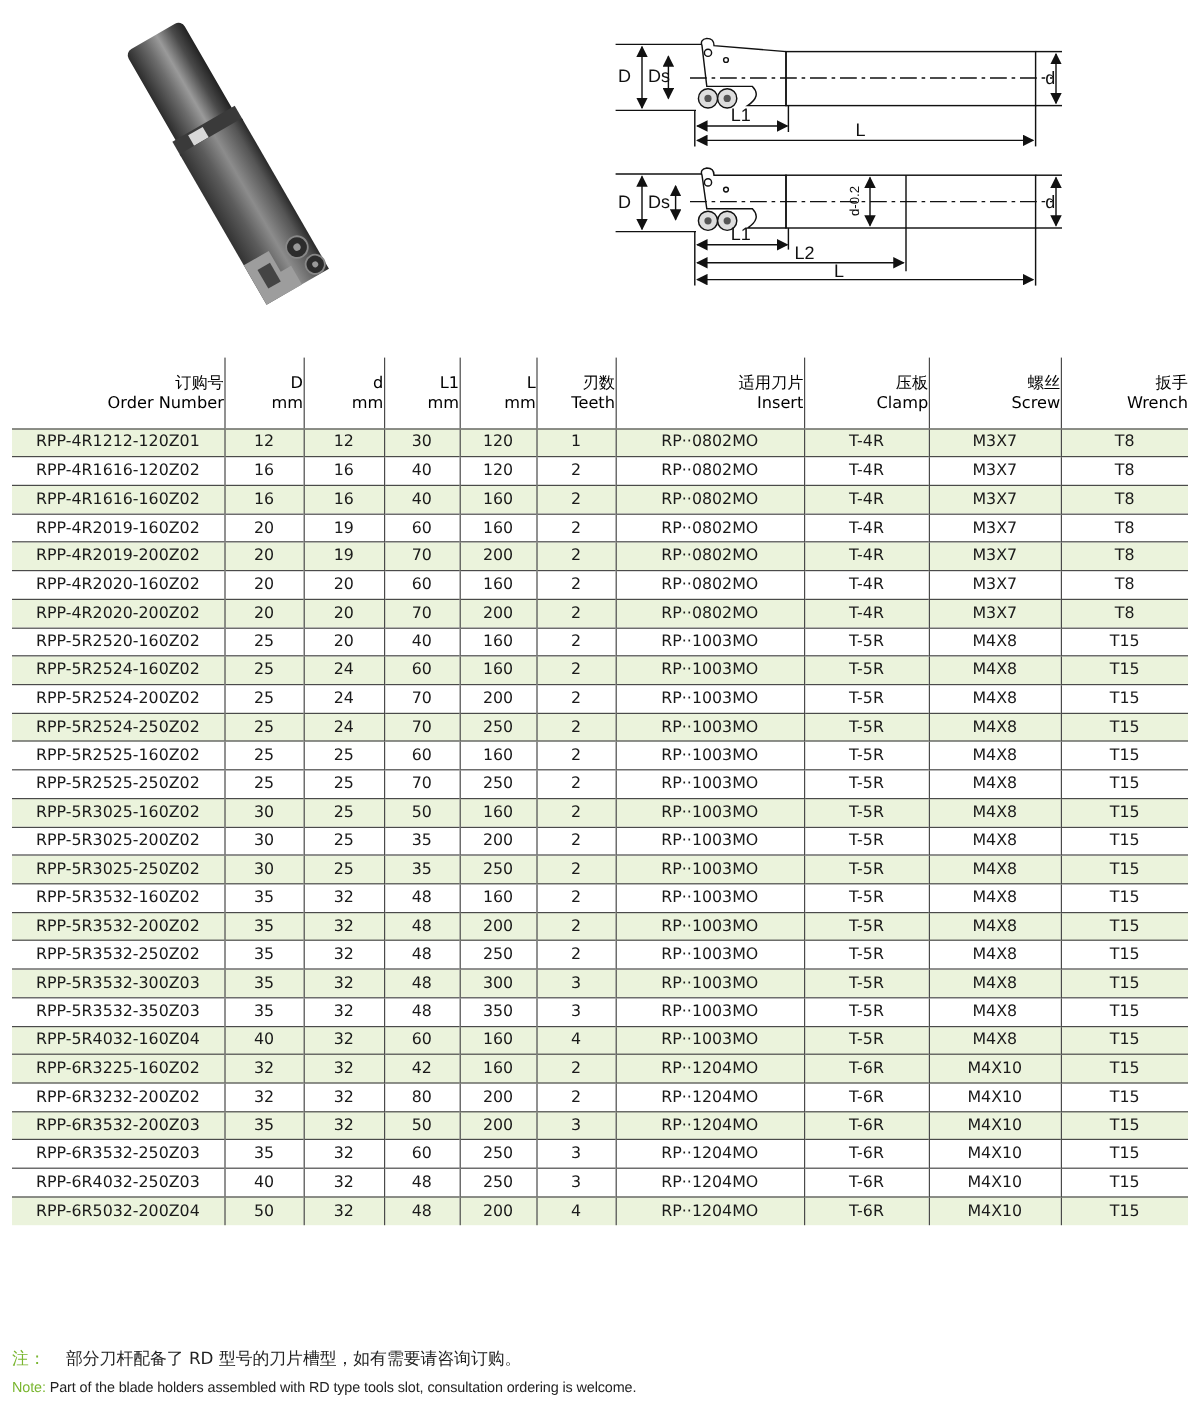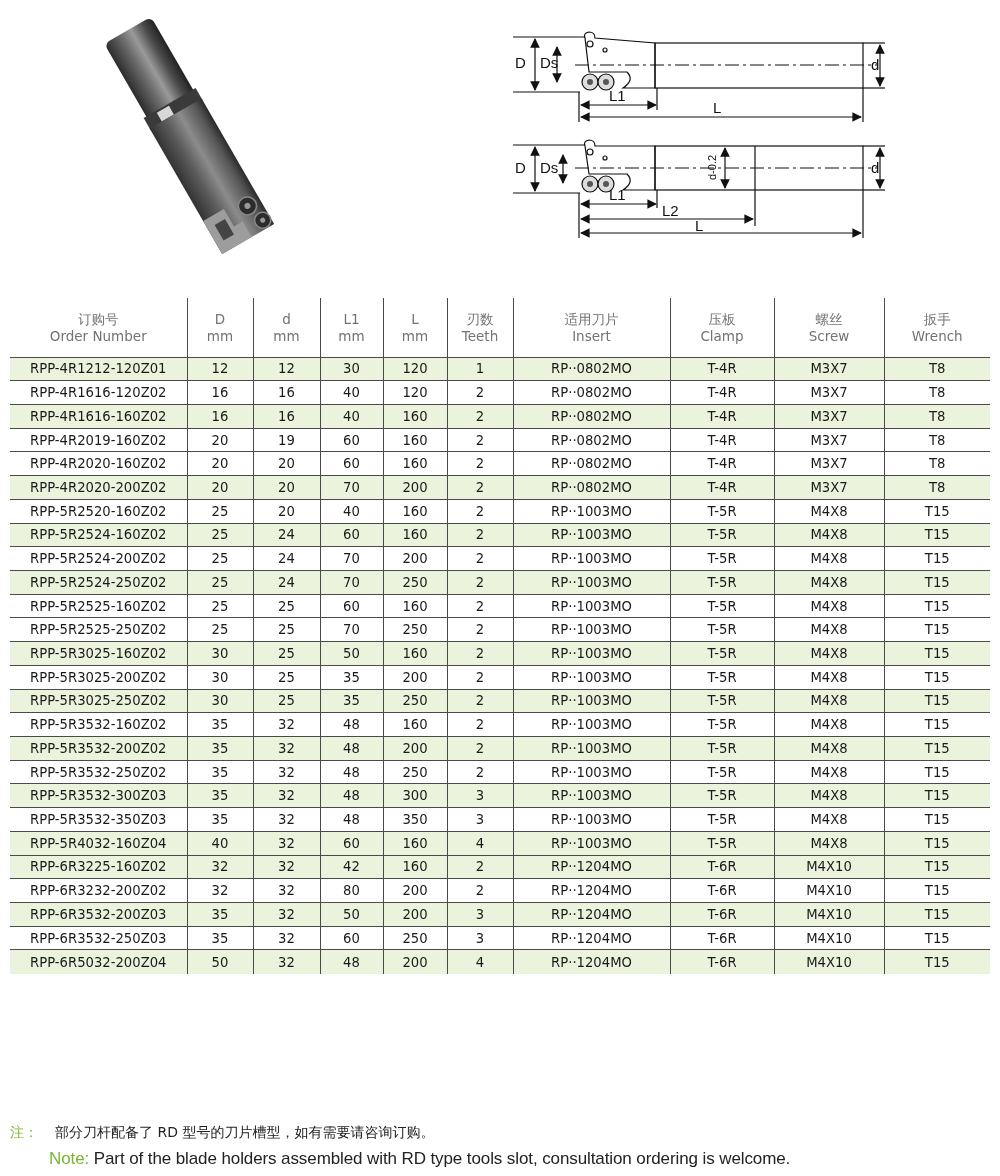--- a/index.html
+++ b/index.html
@@ -9,38 +9,38 @@
   .product-photo { position: absolute; left: 60px; top: 10px; width: 270px; height: 270px; }
   .diagram { position: absolute; left: 505px; top: 30px; width: 380px; height: 215px; }
 
   .spec-table {
     position: absolute; left: 10px; top: 298px; width: 980px;
     border-collapse: collapse; table-layout: fixed;
     font-family: "DejaVu Sans", sans-serif; font-size: 13.2px;
   }
   .spec-table th {
     font-weight: normal; font-size: 13.5px; line-height: 17px;
-    height: 59px; vertical-align: middle; text-align: center; color: #737373;
+    height: 59px; vertical-align: middle; text-align: right; color: #000000;
     border-left: 1.5px solid #4a4a4a; padding-top: 2px;
   }
   .spec-table th:first-child { border-left: none; }
   .spec-table td {
     height: 23.73px; text-align: center; vertical-align: middle;
     border-left: 1.5px solid #4a4a4a; border-top: 1.5px solid #4a4a4a;
     padding: 0; white-space: nowrap; color: #1a1a1a;
   }
   .spec-table td:first-child { border-left: none; margin-left: 36px; }
   .spec-table tr.even td { background: #ebf3dc; }
   .spec-table tr.odd td { background: #ffffff; }
   .spec-table thead tr th { border-bottom: 1.5px solid #4a4a4a; }
   .spec-table tbody tr:first-child td { border-top: none; }
 
   .note { position: absolute; left: 10px; font-size: 14px; color: #222; white-space: nowrap; }
   .note-cn { top: 1124px; }
-  .note-en { top: 1149px; font-family: "Liberation Sans", sans-serif; font-size: 17px; letter-spacing: -0.1px; margin-left: 39px; }
+  .note-en { top: 1149px; font-family: "Liberation Sans", sans-serif; font-size: 12px; letter-spacing: -0.1px; }
   .note-label { color: #7ab630; }
   .note-cn .note-label { display: inline-block; width: 45px; }
 </style>
 </head>
 <body>
 
 <div class="product-photo">
   <svg width="270" height="270" viewBox="0 0 270 270">
     <defs>
       <linearGradient id="shank" x1="0" y1="0" x2="1" y2="0">
@@ -253,20 +253,32 @@
         <td>20</td>
         <td>19</td>
         <td>60</td>
         <td>160</td>
         <td>2</td>
         <td>RP··0802MO</td>
         <td>T-4R</td>
         <td>M3X7</td>
         <td>T8</td>
       </tr>
+      <tr class="even">
+        <td>RPP-4R2019-200Z02</td>
+        <td>20</td>
+        <td>19</td>
+        <td>70</td>
+        <td>200</td>
+        <td>2</td>
+        <td>RP··0802MO</td>
+        <td>T-4R</td>
+        <td>M3X7</td>
+        <td>T8</td>
+      </tr>
       <tr class="odd">
         <td>RPP-4R2020-160Z02</td>
         <td>20</td>
         <td>20</td>
         <td>60</td>
         <td>160</td>
         <td>2</td>
         <td>RP··0802MO</td>
         <td>T-4R</td>
         <td>M3X7</td>
@@ -505,20 +517,32 @@
         <td>35</td>
         <td>32</td>
         <td>60</td>
         <td>250</td>
         <td>3</td>
         <td>RP··1204MO</td>
         <td>T-6R</td>
         <td>M4X10</td>
         <td>T15</td>
       </tr>
+      <tr class="odd">
+        <td>RPP-6R4032-250Z03</td>
+        <td>40</td>
+        <td>32</td>
+        <td>48</td>
+        <td>250</td>
+        <td>3</td>
+        <td>RP··1204MO</td>
+        <td>T-6R</td>
+        <td>M4X10</td>
+        <td>T15</td>
+      </tr>
       <tr class="even">
         <td>RPP-6R5032-200Z04</td>
         <td>50</td>
         <td>32</td>
         <td>48</td>
         <td>200</td>
         <td>4</td>
         <td>RP··1204MO</td>
         <td>T-6R</td>
         <td>M4X10</td>

